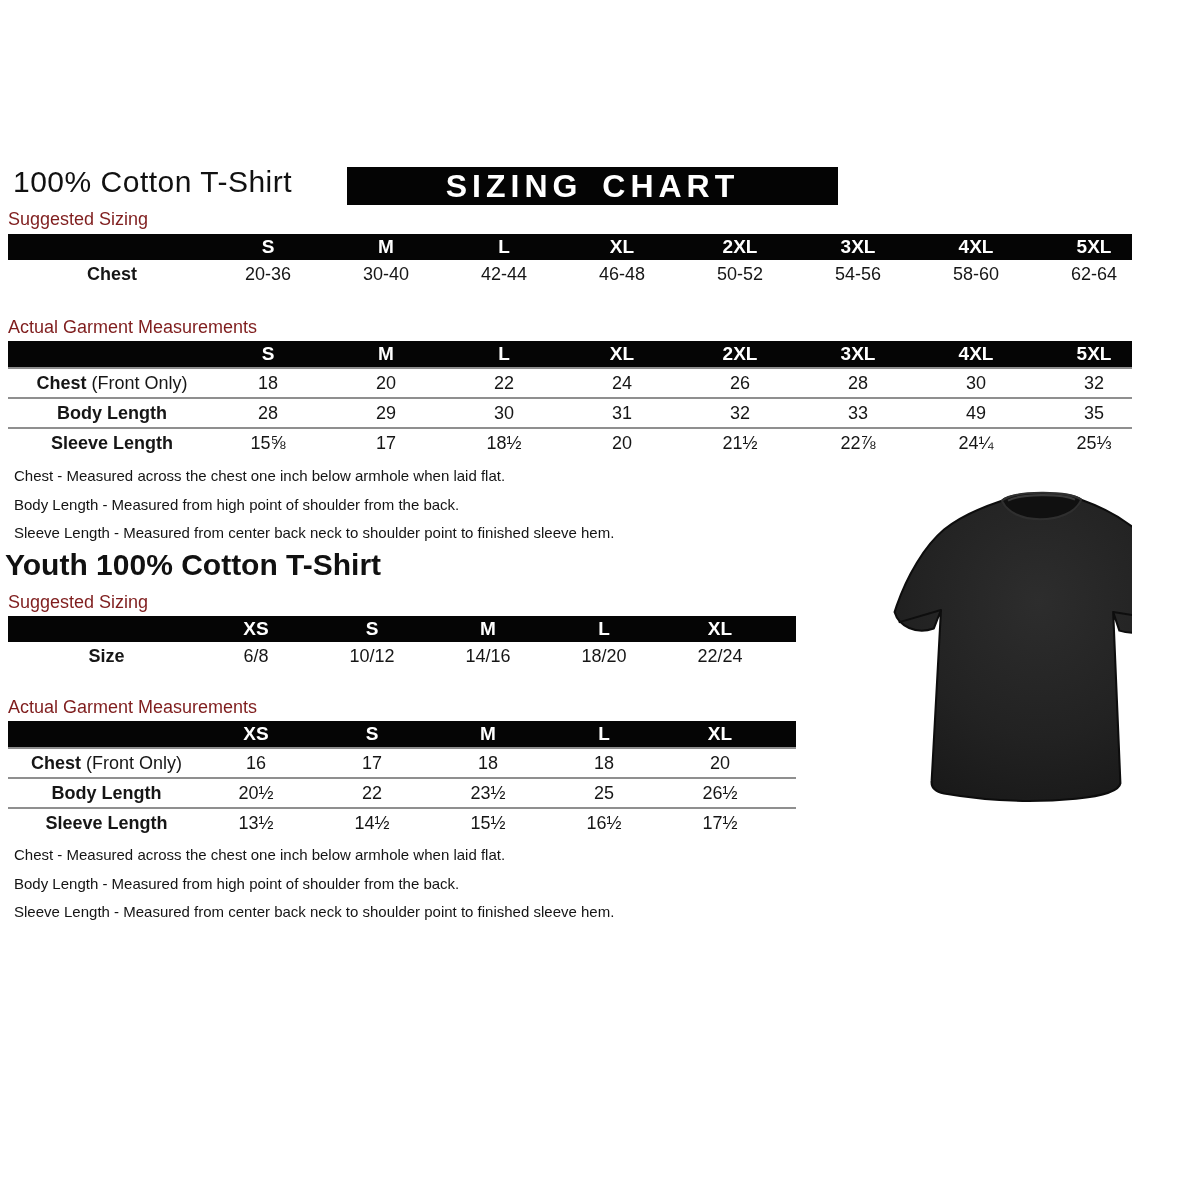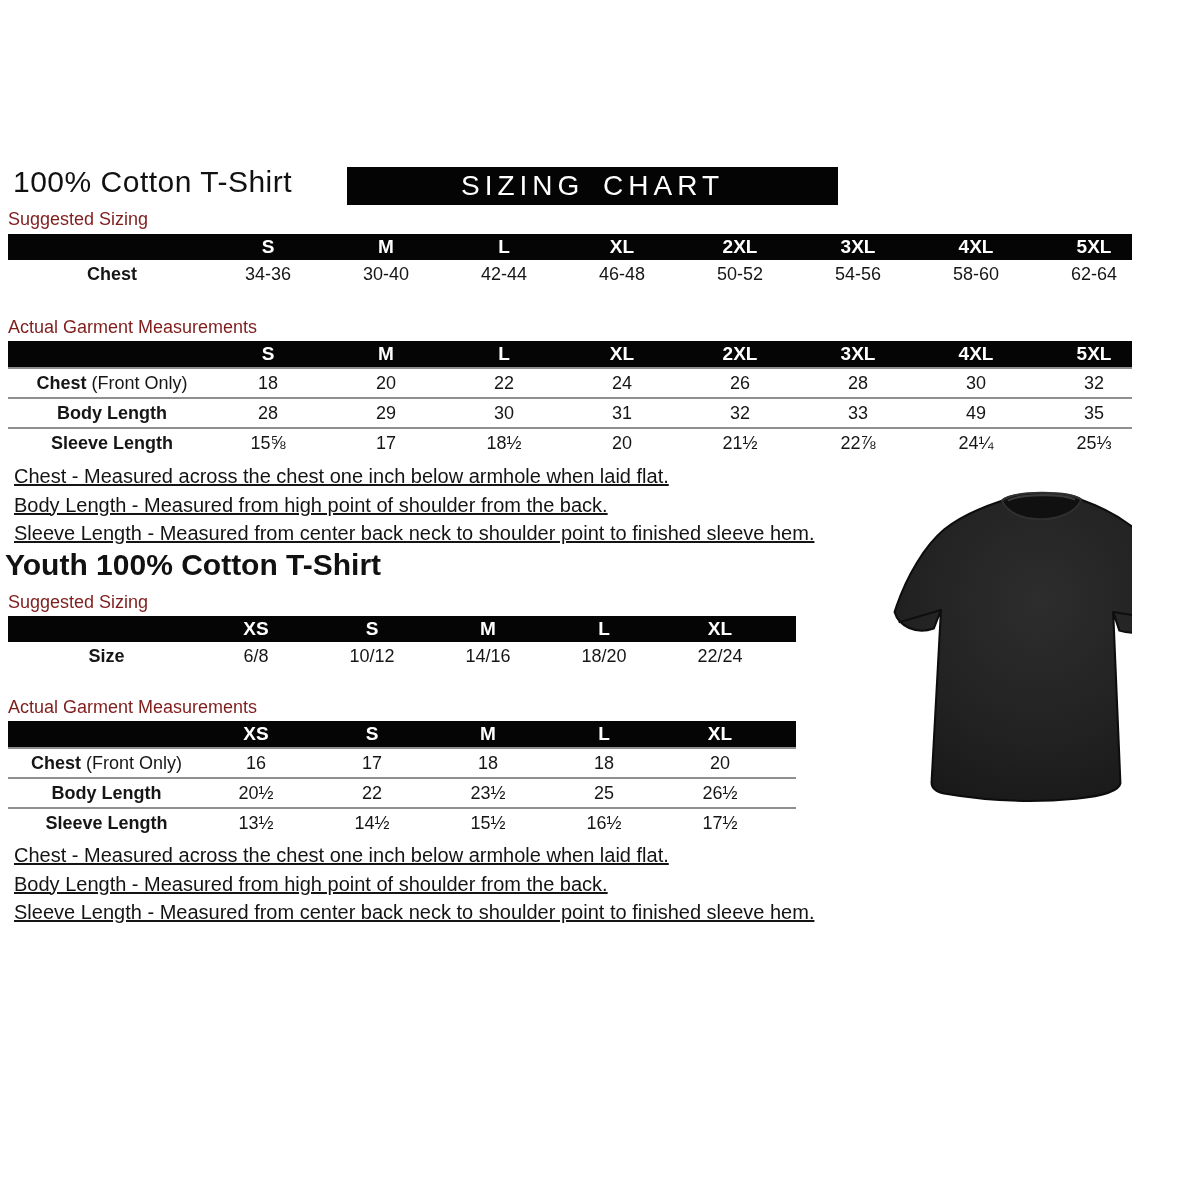--- a/index.html
+++ b/index.html
@@ -6,36 +6,36 @@
   #canvas{
     position:relative;width:1132px;height:1200px;background:#ffffff;overflow:hidden;
     font-family:"Liberation Sans","DejaVu Sans",sans-serif;color:#1a1a1a;
   }
   .abs{position:absolute;}
   #main-title{left:13px;top:165px;font-size:30px;font-weight:400;color:#111;letter-spacing:.5px;}
   #banner{
     left:347px;top:167px;width:491px;height:38px;background:#040404;
     display:flex;align-items:center;justify-content:center;
   }
-  #banner .banner-text{color:#ffffff;font-weight:400;font-size:28px;letter-spacing:5px;word-spacing:6px;}
+  #banner .banner-text{color:#ffffff;font-weight:700;font-size:32px;letter-spacing:5px;word-spacing:6px;}
   .section-label{font-size:18px;color:#7f1d1d;}
   .youth-title{left:5px;top:548px;font-size:30px;font-weight:700;color:#111;}
   table.size-table{border-collapse:collapse;table-layout:fixed;}
   table.size-table th{
     background:#050505;color:#ffffff;font-weight:700;font-size:19px;
     height:26px;text-align:center;padding:0;
   }
   table.size-table td{
     font-size:18px;text-align:center;height:28px;padding:0;color:#161616;
   }
   table.size-table td.rowlabel{text-align:center;padding-left:7px;}
   table.size-table td.rowlabel .b{font-weight:700;}
   table.size-table td.rowlabel .suffix{font-weight:400;margin-left:5px;}
   table.sep tr + tr td{border-top:2px solid #8f8f8f;}
-  .notes{line-height:28.5px;font-size:20px;color:#141414;text-decoration:underline;}
+  .notes{line-height:28.5px;font-size:15px;color:#141414;}
   .notes div{white-space:nowrap;}
   #tshirt-wrap{left:886px;top:478px;width:310px;height:330px;}
 </style>
 </head>
 <body>
 
 <div id="canvas">
 
   <div class="abs" id="main-title">100% Cotton T-Shirt</div>
 
@@ -66,21 +66,21 @@
       <th>L</th>
       <th>XL</th>
       <th>2XL</th>
       <th>3XL</th>
       <th>4XL</th>
       <th>5XL</th>
       <th></th>
     </tr>
     <tr>
       <td class="rowlabel"><span class="b">Chest</span></td>
-      <td>34-36</td>
+      <td>20-36</td>
       <td>30-40</td>
       <td>42-44</td>
       <td>46-48</td>
       <td>50-52</td>
       <td>54-56</td>
       <td>58-60</td>
       <td>62-64</td>
       <td></td>
     </tr>
   </tbody>

